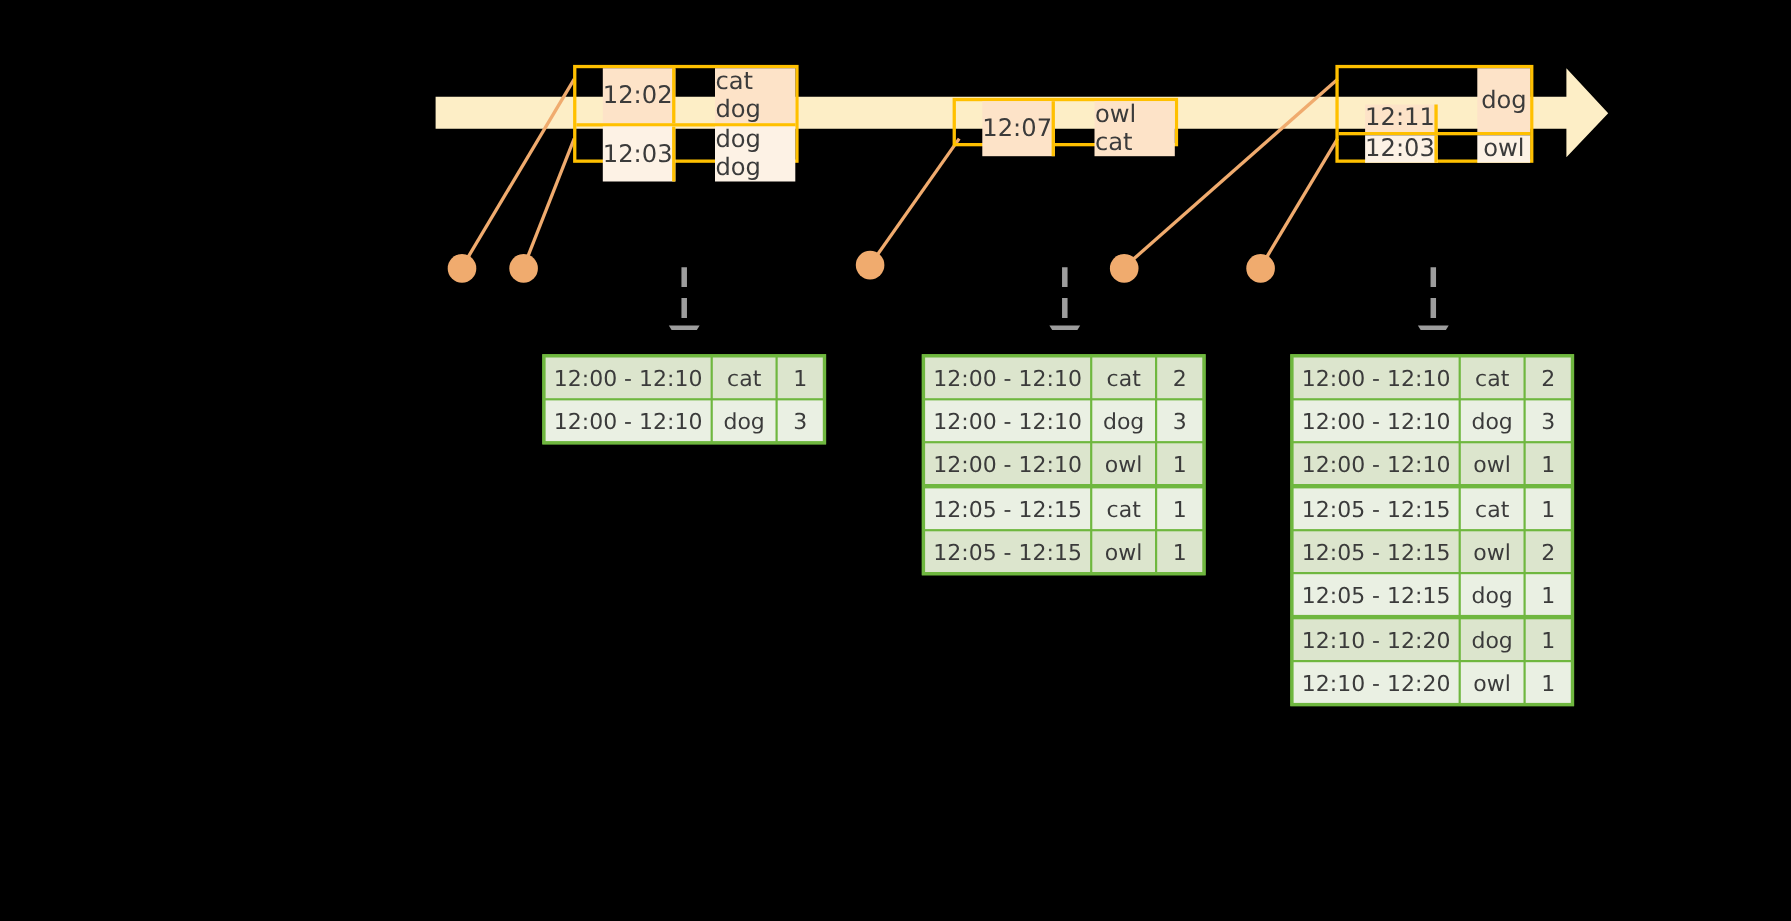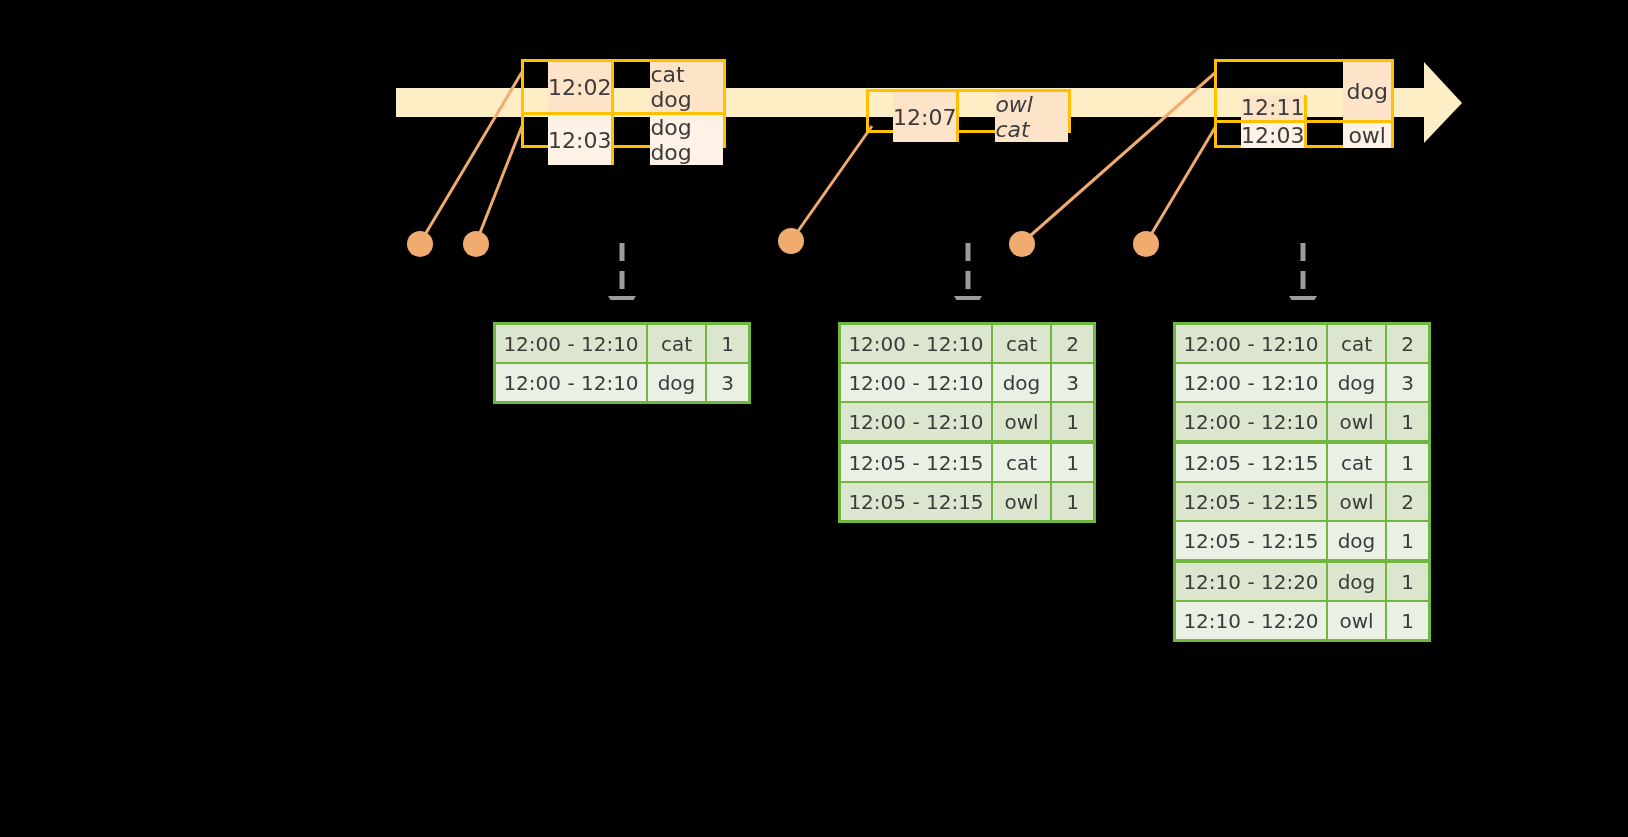--- a/index.html
+++ b/index.html
@@ -79,21 +79,21 @@
     </div>
     <div class="event-row shade-b">
       <div class="ev-time" style="width:81px;">12:03</div>
       <div class="ev-text" style="width:96px;">dog dog</div>
     </div>
   </div>
 
   <div class="event-box" id="ebox2" style="left:866px;top:89px;width:205px;height:44px;">
     <div class="event-row shade-a">
       <div class="ev-time" style="width:85px;">12:07</div>
-      <div class="ev-text" style="width:102px;font-style:italic;">owl cat</div>
+      <div class="ev-text" style="width:102px;">owl cat</div>
     </div>
   </div>
 
   <div class="event-box" id="ebox3" style="left:1214px;top:59px;width:180px;height:89px;">
     <div class="event-row shade-a">
       <div class="ev-time" style="width:80px;margin-top:33px;">12:11</div>
       <div class="ev-text" style="width:94px;">dog</div>
     </div>
     <div class="event-row shade-b">
       <div class="ev-time" style="width:80px;">12:03</div>

